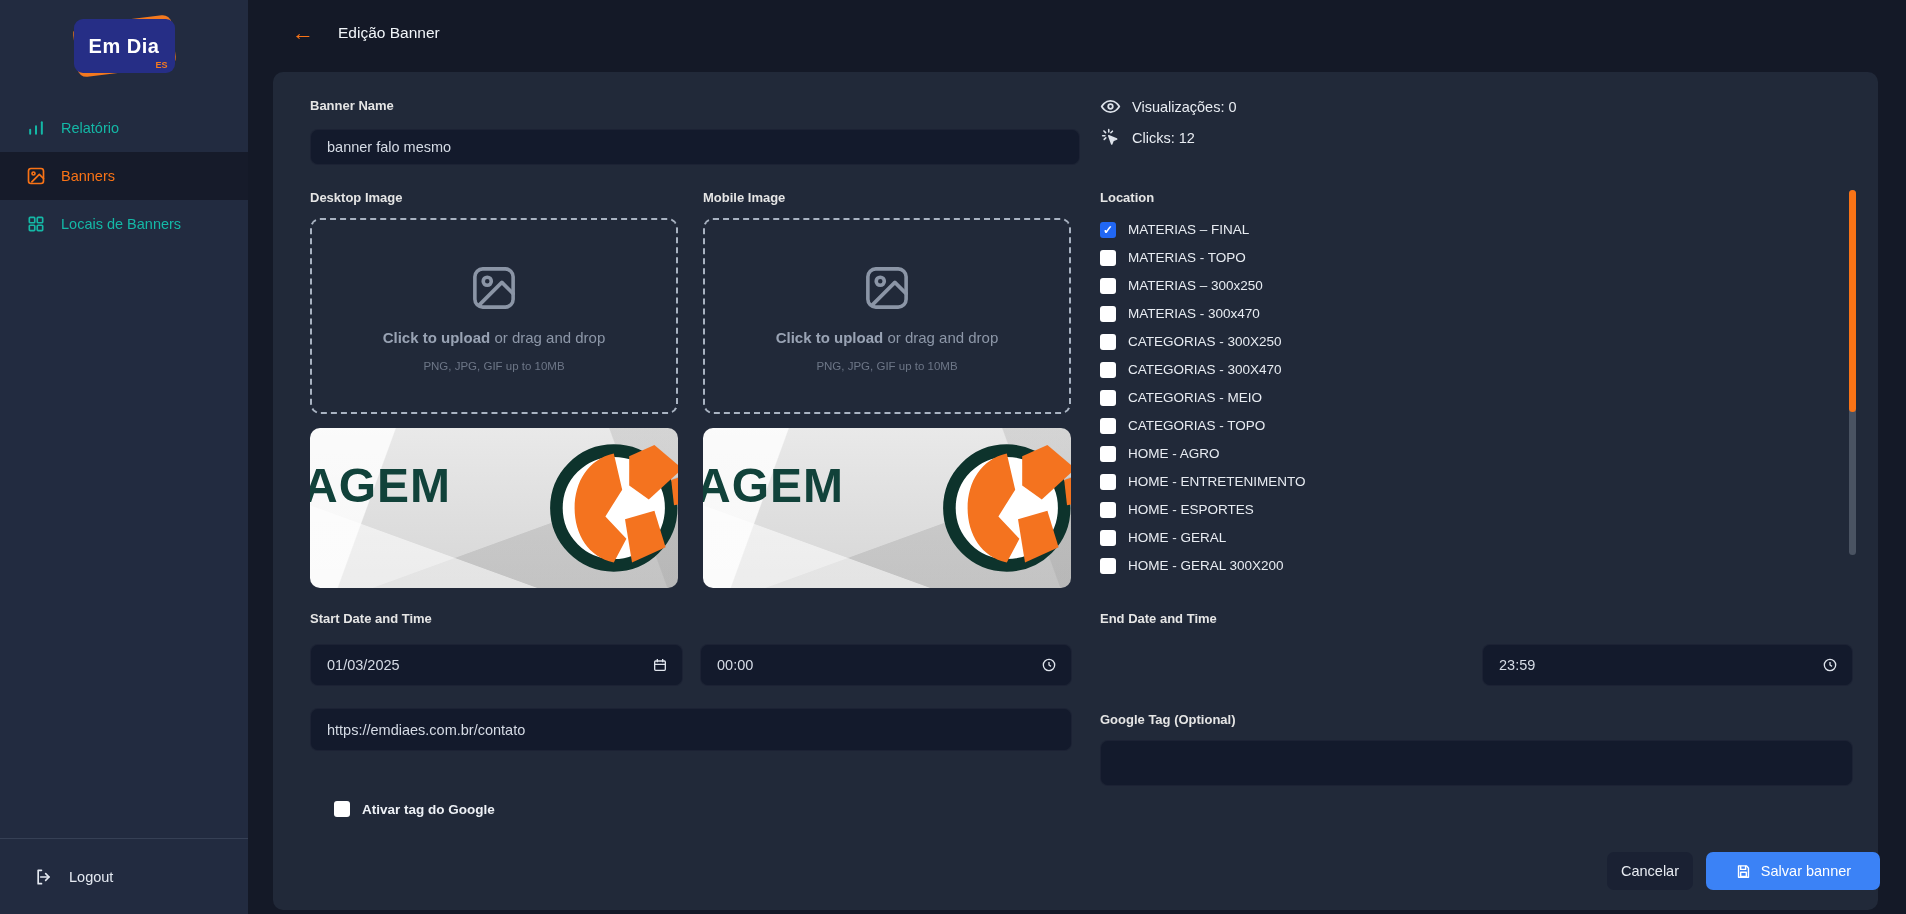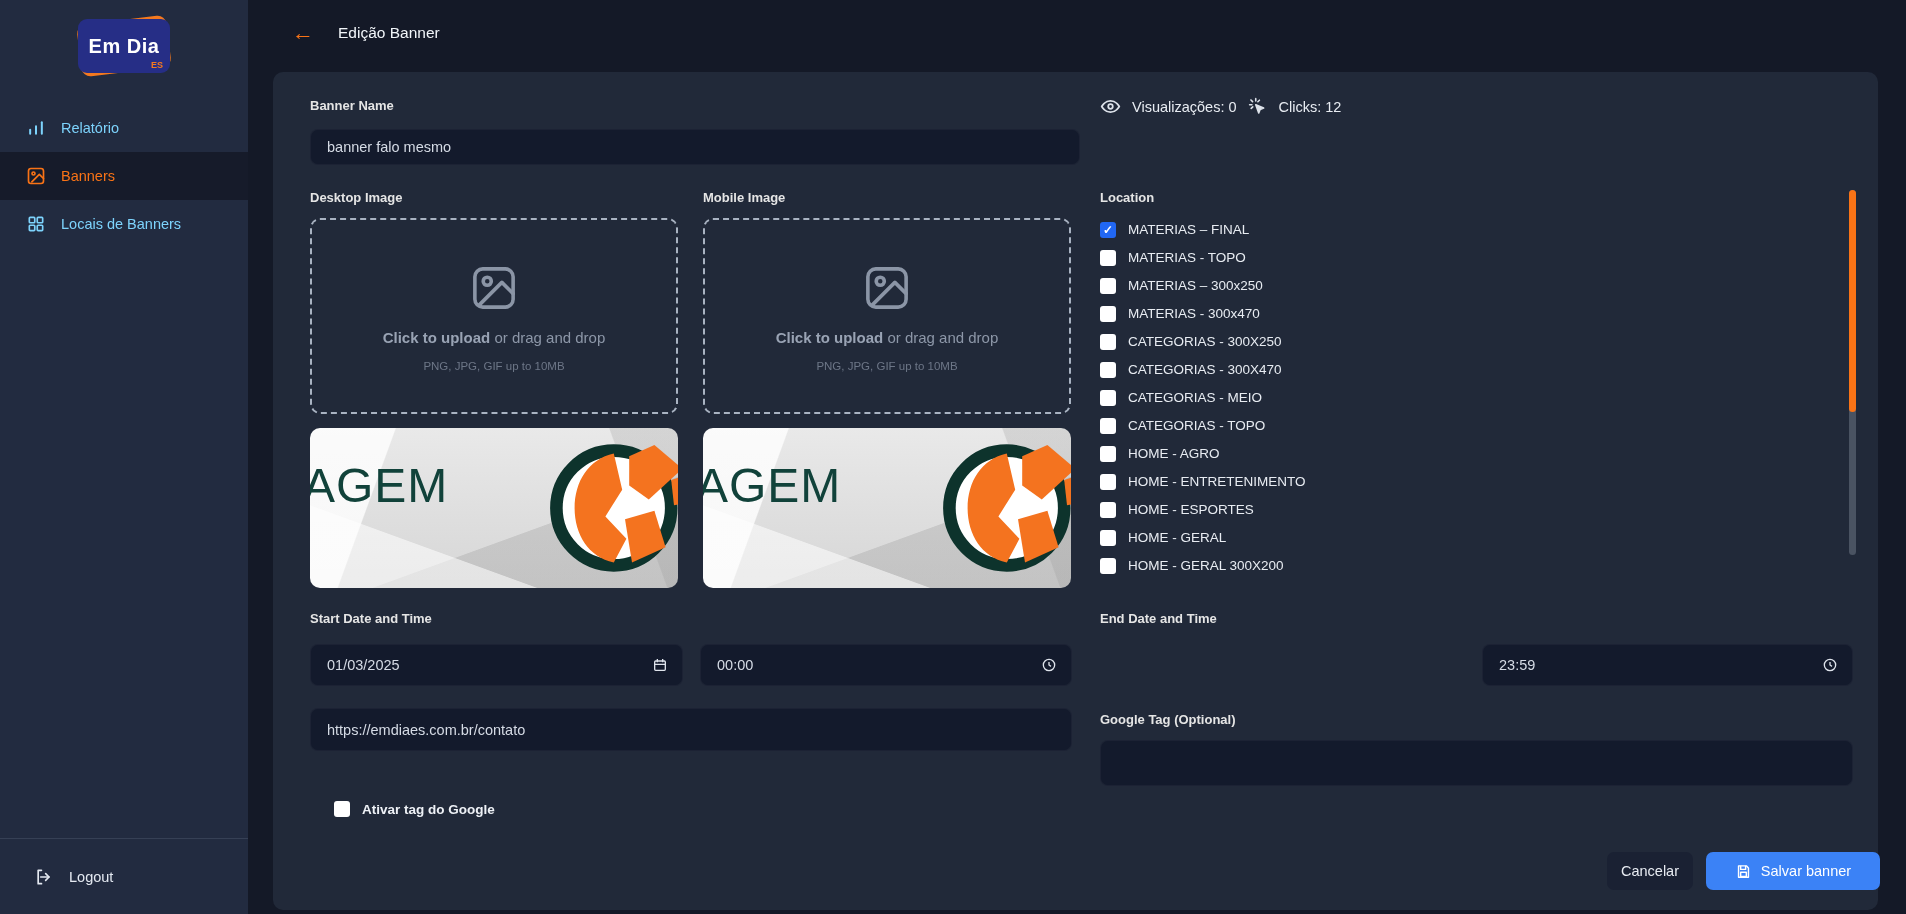--- a/index.html
+++ b/index.html
@@ -2,29 +2,29 @@
 <html><head>
 <meta charset="utf-8">
 <style>
   * { margin:0; padding:0; box-sizing:border-box; }
   html,body { width:1906px; height:914px; overflow:hidden; background:#141927;
               font-family:"Liberation Sans", sans-serif; }
 
   
   .sidebar { position:absolute; left:0; top:0; bottom:0; width:248px; background:#222b40; }
   .logo-wrap { height:92px; display:flex; align-items:center; justify-content:center; }
-  .logo { position:relative; width:92px; height:54px; }
+  .logo { position:relative; width:101px; height:54px; }
   .logo-back { position:absolute; inset:1px; background:#f4791f; border-radius:9px; transform:rotate(-7deg); }
   .logo-front { position:absolute; inset:0; background:#262e86; border-radius:9px;
                 display:flex; align-items:center; justify-content:center; }
   .logo-text { color:#ffffff; font-weight:800; font-size:20px; letter-spacing:.5px; }
   .logo-es { position:absolute; right:7px; bottom:3px; color:#f4791f; font-weight:800; font-size:9px; }
   .nav { margin-top:12px; }
   .nav-item { display:flex; align-items:center; gap:15px; height:48px; padding:0 26px;
-              color:#7dd3fc; font-size:14.5px; cursor:pointer; }
+              color:#14b8a6; font-size:14.5px; cursor:pointer; }
   .nav-item.active { background:#161b2a; color:#f97316; }
   .nav-icon { width:20px; height:20px; display:inline-flex; flex:none; }
   .nav-icon svg { width:100%; height:100%; }
   .sidebar-footer { position:absolute; left:0; right:0; bottom:0; height:76px;
                     border-top:1px solid rgba(148,163,184,.18); display:flex; align-items:center; }
   .logout { display:flex; align-items:center; gap:15px; padding:0 34px; color:#e4e9f1;
             font-size:14.5px; cursor:pointer; }
 
   
   .main { position:absolute; left:248px; top:0; right:0; bottom:0; background:#141927; }
@@ -35,21 +35,21 @@
   .panel { position:absolute; left:25px; top:72px; width:1605px; height:838px;
            background:#212939; border-radius:10px; }
 
   .flabel { position:absolute; font-weight:700; font-size:13px; color:#e5e5e5; }
 
   .tinput { position:absolute; background:#131a2c; border:1px solid rgba(255,255,255,.04);
             border-radius:8px; color:#d5dbe5; font-size:14.5px; padding:0 16px;
             font-family:"Liberation Sans",sans-serif; outline:none; }
 
   
-  .stats { position:absolute; left:827px; top:24px; display:flex; flex-direction:row; gap:10px; }
+  .stats { position:absolute; left:827px; top:24px; display:flex; flex-direction:column; gap:10px; }
   .stat-row { display:flex; align-items:center; gap:11px; color:#e8ecf2; font-size:14.5px; }
   .stat-icon { width:21px; height:21px; color:#dde2ea; display:inline-flex; }
   .stat-icon svg { width:100%; height:100%; }
 
   
   .upload-box { position:absolute; width:368px; height:196px; border:2px dashed #a9b3c2;
                 border-radius:10px; display:flex; flex-direction:column; align-items:center;
                 justify-content:center; gap:14px; cursor:pointer; }
   .upload-icon { width:54px; height:54px; color:#8b95a6; }
   .upload-icon svg { width:100%; height:100%; }
@@ -58,21 +58,21 @@
   .upload-hint { font-size:11.5px; color:#6d7687; }
 
   
   .preview { position:absolute; width:368px; height:160px; border-radius:10px; overflow:hidden;
              background:
                linear-gradient(110deg, rgba(255,255,255,.8) 0 20%, rgba(0,0,0,0) 20.3%),
                linear-gradient(250deg, rgba(150,150,150,.25) 0 16%, rgba(0,0,0,0) 16.3%),
                linear-gradient(20deg, rgba(255,255,255,.55) 0 28%, rgba(0,0,0,0) 28.3%),
                linear-gradient(160deg, rgba(0,0,0,0) 62%, rgba(160,160,160,.35) 62.3%),
                linear-gradient(180deg,#e9e9e9,#d6d6d6); }
-  .preview-text { position:absolute; left:-7px; top:30px; font-size:48px; font-weight:400;
+  .preview-text { position:absolute; left:-7px; top:30px; font-size:48px; font-weight:700;
                   color:#11423a; letter-spacing:1px; }
   .preview-logo { position:absolute; right:-10px; top:50%; transform:translateY(-50%);
                   width:140px; height:144px; }
 
   
   .loc-list { position:absolute; left:827px; top:146px; }
   .loc-item { display:flex; align-items:center; gap:12px; height:23px; margin-bottom:5px; cursor:pointer; }
   .cb { width:16px; height:16px; background:#ffffff; border-radius:3px; flex:none;
         display:inline-flex; align-items:center; justify-content:center;
         font-size:12px; font-weight:700; color:#ffffff; }

